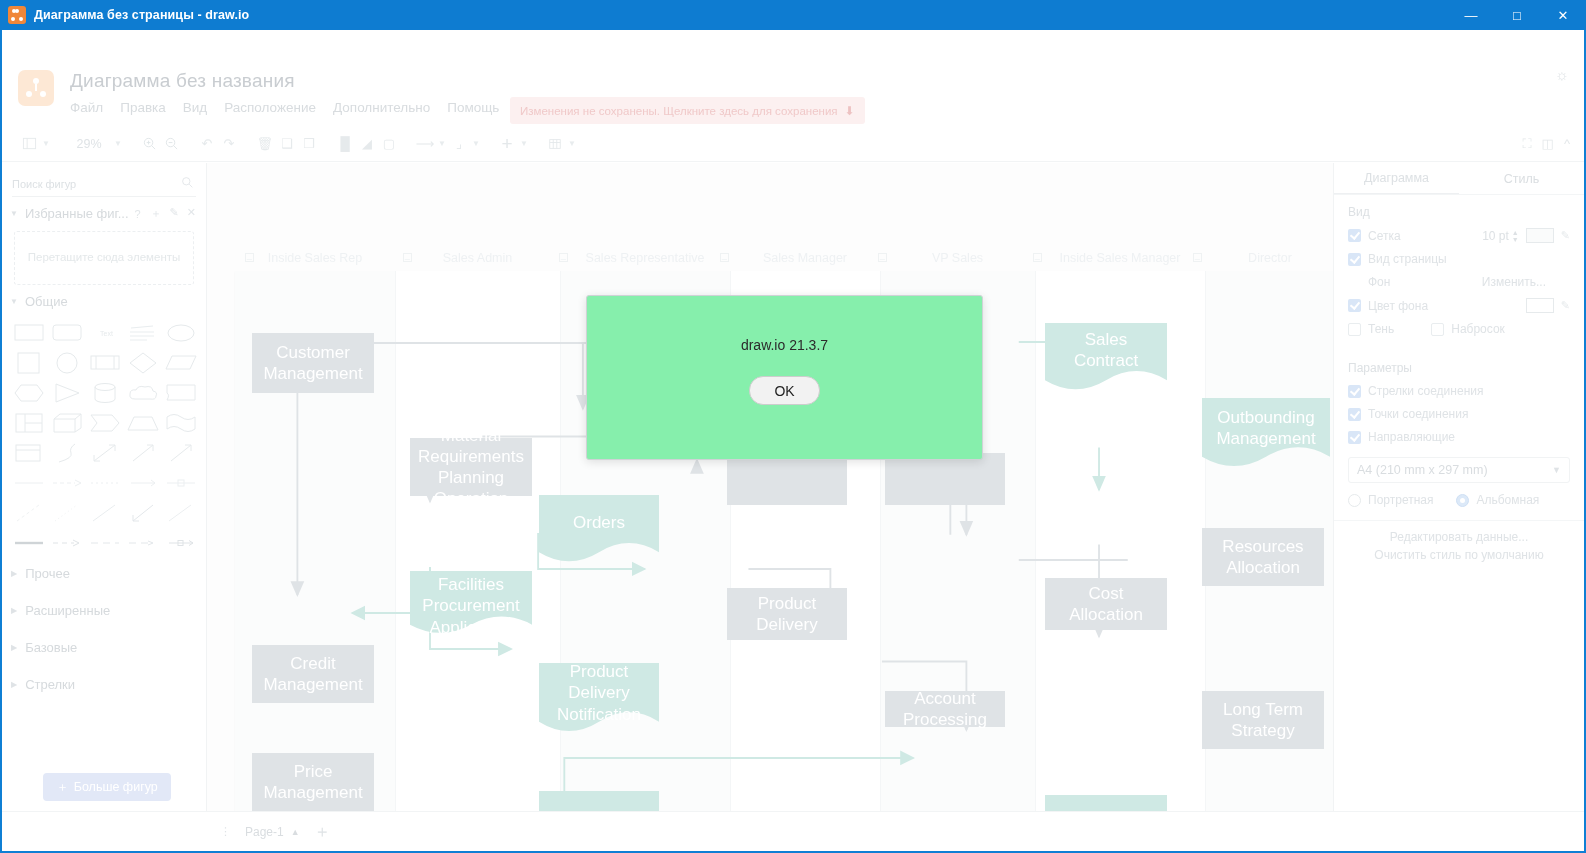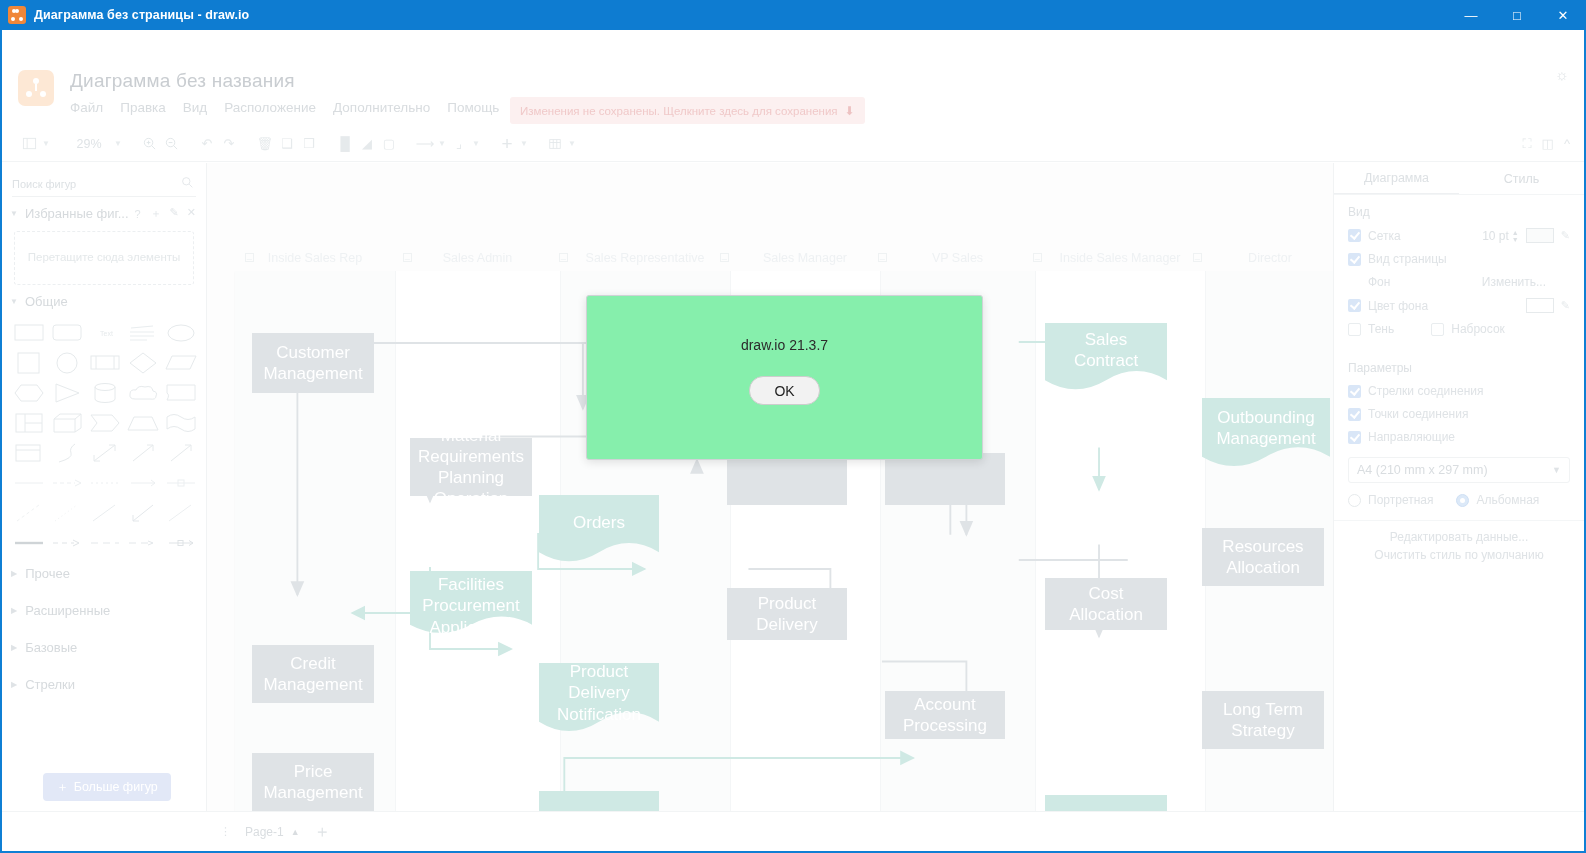--- a/index.html
+++ b/index.html
@@ -744,21 +744,21 @@
       </div>
 
       <div class="node gray" style="left:520px;top:425px;width:120px;height:52px;">
         <span class="lbl">Product Delivery</span>
       </div>
 
       <div class="node gray" style="left:520px;top:290px;width:120px;height:52px;">
         <span class="lbl"></span>
       </div>
 
-      <div class="node gray" style="left:678px;top:528px;width:120px;height:48px;">
+      <div class="node gray" style="left:678px;top:528px;width:120px;height:36px;">
         <span class="lbl">Account Processing</span>
       </div>
 
       <div class="node gray" style="left:678px;top:290px;width:120px;height:52px;">
         <span class="lbl"></span>
       </div>
 
       <div class="node doc" style="left:838px;top:160px;width:122px;height:78px;">
         <span class="docbg">
             <svg viewBox="0 0 100 60" preserveAspectRatio="none">

